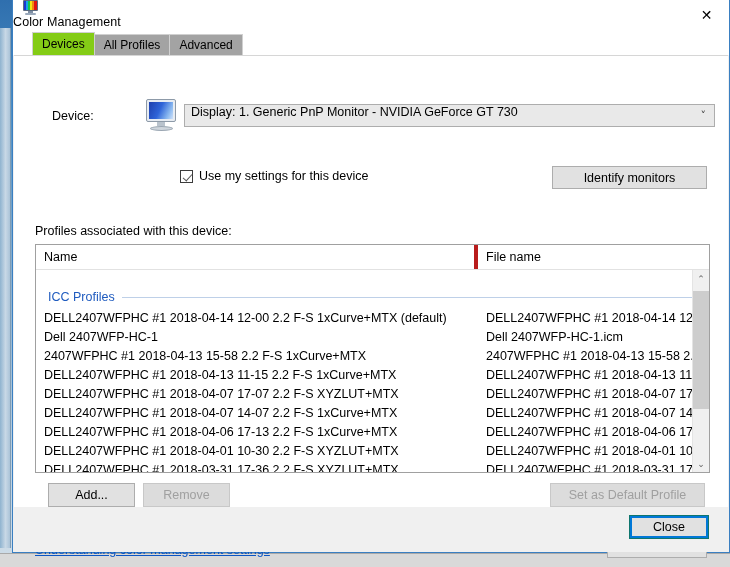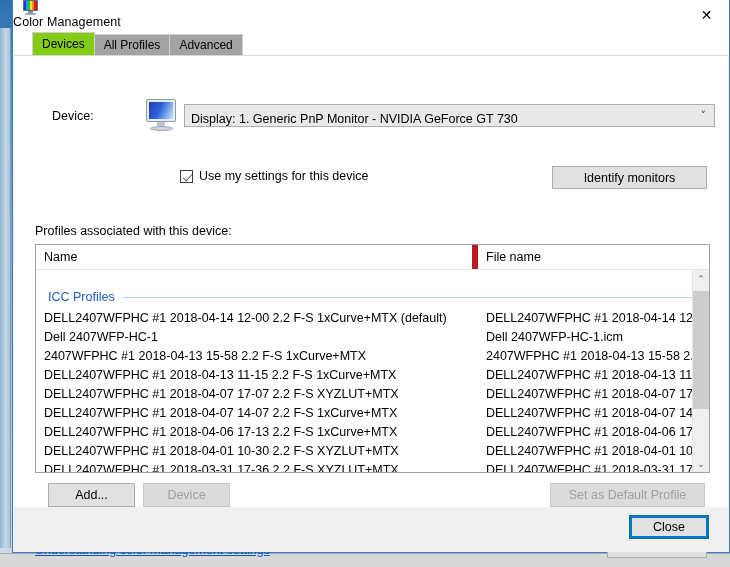--- a/index.html
+++ b/index.html
@@ -154,21 +154,21 @@
   #monitor-icon .mbase {
     position: absolute; left: 7px; top: 28px; width: 23px; height: 5px;
     background: #cfd6dd; border: 1px solid #9aa6b2;
     border-radius: 50%;
   }
   #device-select {
     position: absolute; left: 166px; top: 6px;
     width: 531px; height: 23px;
     background: #e9e9e9;
     border: 1px solid #adadad;
-    display: flex; align-items: flex-end;
+    display: flex; align-items: flex-start;
     font-size: 12.5px; color: #000;
     padding-left: 6px;
     cursor: default;
   }
   #device-select .chev {
     position: absolute; right: 8px; top: 4px;
     font-size: 11px; color: #3c3c3c;
     font-family: "DejaVu Sans", sans-serif;
   }
 
@@ -222,21 +222,21 @@
   #list-header {
     height: 25px; min-height: 25px;
     display: flex;
     border-bottom: 1px solid #e2e2e2;
     background: #ffffff;
   }
   .hcell {
     font-size: 12.5px; color: #000;
     display: flex; align-items: center;
     padding-left: 8px;
-    border-right: 6px solid #b91c1c;
+    border-right: 4px solid #b91c1c;
     cursor: default;
   }
   .hcell.name { width: 442px; }
   .hcell.file { flex: 1; border-right: none; }
   #list-body {
     flex: 1; position: relative; overflow: hidden;
   }
   #group-header {
     height: 22px;
     display: flex; align-items: center;
@@ -446,21 +446,21 @@
           <div class="sbtn">⌃</div>
           <div id="strack">
             <div id="sthumb"></div>
           </div>
           <div class="sbtn">⌄</div>
         </div>
       </div>
     </div>
 
     <div class="btn" id="add-btn">Add...</div>
-    <div class="btn disabled" id="remove-btn">Device</div>
+    <div class="btn disabled" id="remove-btn">Remove</div>
     <div class="btn disabled" id="setdef-btn">Set as Default Profile</div>
 
     <div id="sep-line"></div>
 
     <div id="help-link">Understanding color management settings</div>
     <div id="profiles-btn">Profiles</div>
   </div>
 
   <div id="footer">
     <div id="close-btn">Close</div>

